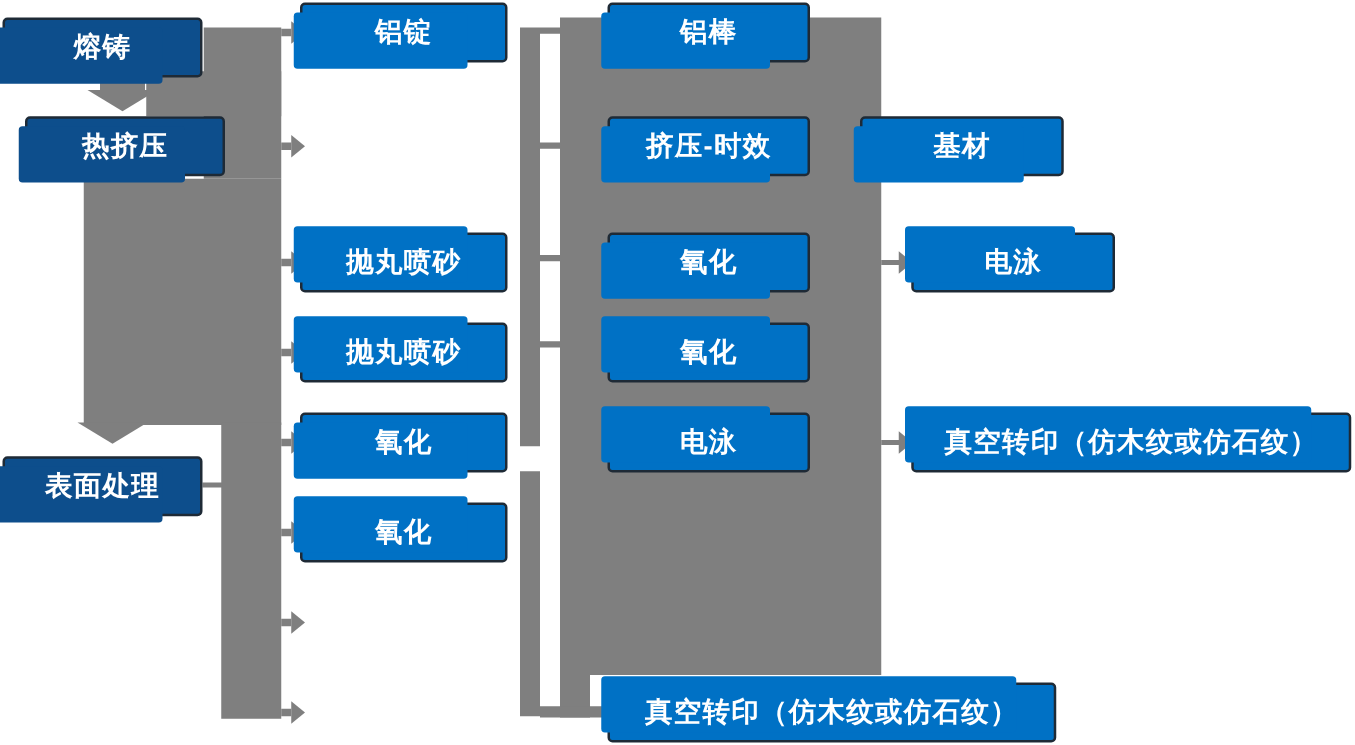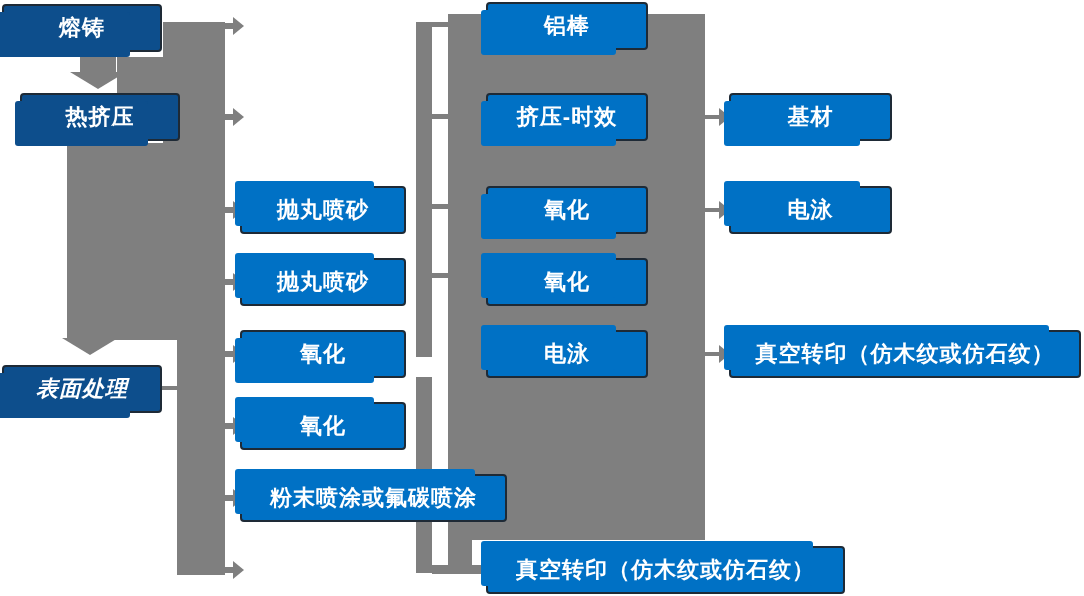--- a/index.html
+++ b/index.html
@@ -80,34 +80,34 @@
   <div class="bar" style="left:448px;top:540px;width:24px;height:34px;"></div>
   <div class="bar" style="left:432px;top:565px;width:56px;height:9px;"></div>
 
   <div class="bar" style="left:705px;top:115px;width:16px;height:4px;"></div>
   <div class="arr-r" style="left:719px;top:108px;"></div>
   <div class="bar" style="left:705px;top:208px;width:16px;height:4px;"></div>
   <div class="arr-r" style="left:719px;top:201px;"></div>
   <div class="bar" style="left:705px;top:352px;width:16px;height:4px;"></div>
   <div class="arr-r" style="left:719px;top:345px;"></div>
 
-  <div class="node c-dark" style="left:2px;top:4px;width:156px;">熔铸</div>
+  <div class="node c-dark" style="left:2px;top:14px;width:156px;">熔铸</div>
   <div class="node c-dark" style="left:20px;top:93px;width:156px;">热挤压</div>
-  <div class="node c-dark" style="left:2px;top:365px;width:156px;font-style:italic;">表面处理</div>
+  <div class="node c-dark" style="left:2px;top:365px;width:156px;">表面处理</div>
 
+  <div class="node c-blue" style="left:240px;top:2px;width:162px;">铝锭</div>
   <div class="node c-blue sh-t" style="left:240px;top:186px;width:162px;">抛丸喷砂</div>
   <div class="node c-blue sh-t" style="left:240px;top:258px;width:162px;">抛丸喷砂</div>
   <div class="node c-blue" style="left:240px;top:330px;width:162px;">氧化</div>
   <div class="node c-blue sh-t" style="left:240px;top:402px;width:162px;">氧化</div>
-  <div class="node c-blue sh-t" style="left:240px;top:474px;width:263px;">粉末喷涂或氟碳喷涂</div>
 
   <div class="node c-blue" style="left:486px;top:2px;width:158px;">铝棒</div>
   <div class="node c-blue" style="left:486px;top:93px;width:158px;">挤压-时效</div>
   <div class="node c-blue" style="left:486px;top:186px;width:158px;">氧化</div>
   <div class="node c-blue sh-t" style="left:486px;top:258px;width:158px;">氧化</div>
   <div class="node c-blue sh-t" style="left:486px;top:330px;width:158px;">电泳</div>
   <div class="node c-blue sh-t" style="left:486px;top:546px;width:355px;">真空转印（仿木纹或仿石纹）</div>
 
-  <div class="node c-blue" style="left:729px;top:93px;width:159px;text-align:right;">基材</div>
+  <div class="node c-blue" style="left:688px;top:93px;width:159px;text-align:right;">基材</div>
   <div class="node c-blue sh-t" style="left:729px;top:186px;width:159px;">电泳</div>
   <div class="node c-blue sh-t" style="left:729px;top:330px;width:348px;">真空转印（仿木纹或仿石纹）</div>
 
 </div>
 
 </body></html>

